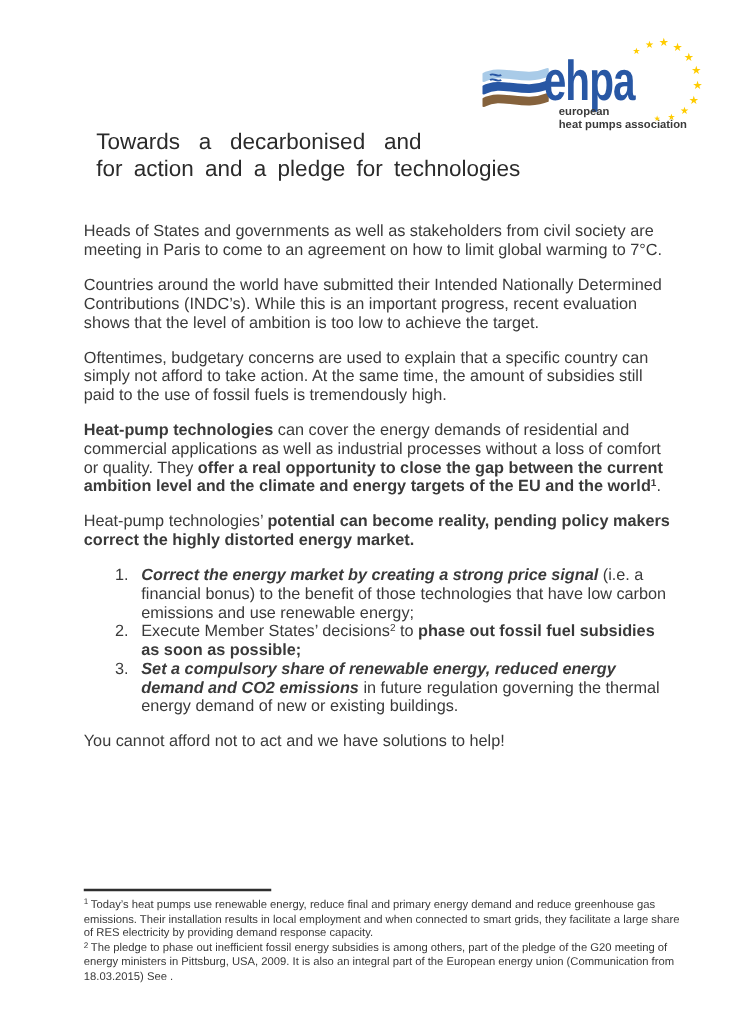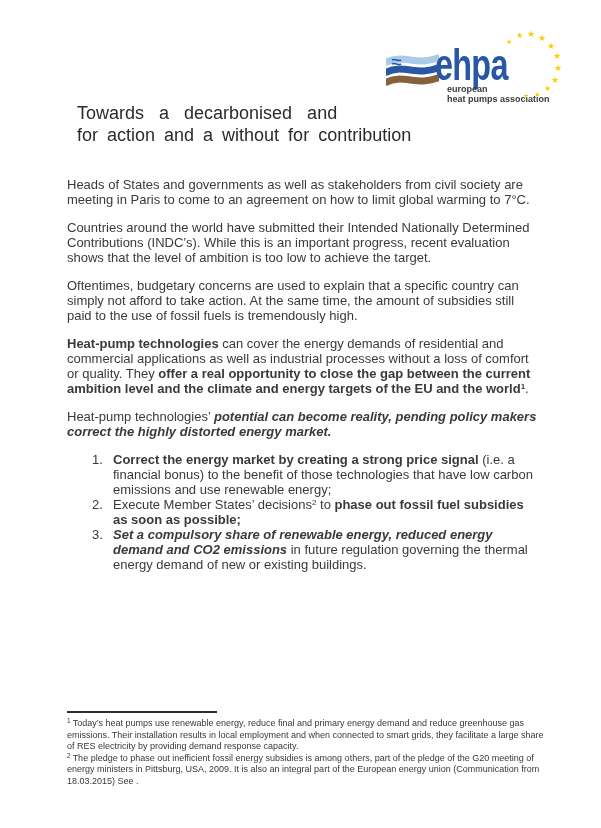--- a/index.html
+++ b/index.html
@@ -101,45 +101,46 @@
       <span class="st">★</span>
       <span class="st">★</span>
       <span class="st">★</span>
       <span class="st">★</span>
       <span class="st">★</span>
     </div>
   </div>
 
   <div class="title">
     <div class="t1">Towards a decarbonised and</div>
-    <div class="t3">for action and a without for contribution</div>
+    <div class="t3">for action and a pledge for technologies</div>
   </div>
 
   <div class="content">
     <p><span>Heads of States and governments as well as stakeholders from civil society are meeting in Paris to come to an agreement on how to limit global warming to 7°C.</span></p>
     <p><span>Countries around the world have submitted their Intended Nationally Determined Contributions (INDC’s). While this is an important progress, recent evaluation shows that the level of ambition is too low to achieve the target.</span></p>
     <p><span>Oftentimes, budgetary concerns are used to explain that a specific country can simply not afford to take action. At the same time, the amount of subsidies still paid to the use of fossil fuels is tremendously high.</span></p>
     <p><span style="font-weight: bold;">Heat-pump technologies</span><span> can cover the energy demands of residential and commercial applications as well as industrial processes without a loss of comfort or quality. They </span><span style="font-weight: bold;">offer a real opportunity to close the gap between the current ambition level and the climate and energy targets of the EU and the world</span><sup style="font-weight: bold;">1</sup><span>.</span></p>
-    <p><span>Heat-pump technologies’ </span><span style="font-weight: bold; font-style: italic;">potential can become reality, pending policy makers correct the highly distorted energy market.</span></p>
+    <p><span>Heat-pump technologies’ </span><span style="font-weight: bold;">potential can become reality, pending policy makers correct the highly distorted energy market.</span></p>
 
     <ol class="alist">
       <li>
         <span class="num">1.</span>
-        <span class="li-text"><span style="font-weight: bold;">Correct the energy market by creating a strong price signal</span><span> (i.e. a financial bonus) to the benefit of those technologies that have low carbon emissions and use renewable energy;</span></span>
+        <span class="li-text"><span style="font-weight: bold; font-style: italic;">Correct the energy market by creating a strong price signal</span><span> (i.e. a financial bonus) to the benefit of those technologies that have low carbon emissions and use renewable energy;</span></span>
       </li>
       <li>
         <span class="num">2.</span>
         <span class="li-text"><span>Execute Member States’ decisions</span><sup>2</sup><span> to </span><span style="font-weight: bold;">phase out fossil fuel subsidies as soon as possible;</span></span>
       </li>
       <li>
         <span class="num">3.</span>
         <span class="li-text"><span style="font-weight: bold; font-style: italic;">Set a compulsory share of renewable energy, reduced energy demand and CO2 emissions</span><span> in future regulation governing the thermal energy demand of new or existing buildings.</span></span>
       </li>
     </ol>
 
+    <p><span>You cannot afford not to act and we have solutions to help!</span></p>
   </div>
 
   <div class="footnotes">
     <div class="fn-rule"></div>
     <div class="footnote"><sup>1</sup><span>Today’s heat pumps use renewable energy, reduce final and primary energy demand and reduce greenhouse gas emissions. Their installation results in local employment and when connected to smart grids, they facilitate a large share of RES electricity by providing demand response capacity.</span></div>
     <div class="footnote"><sup>2</sup><span>The pledge to phase out inefficient fossil energy subsidies is among others, part of the pledge of the G20 meeting of energy ministers in Pittsburg, USA, 2009. It is also an integral part of the European energy union (Communication from 18.03.2015) See .</span></div>
   </div>
 
 </div>
 

